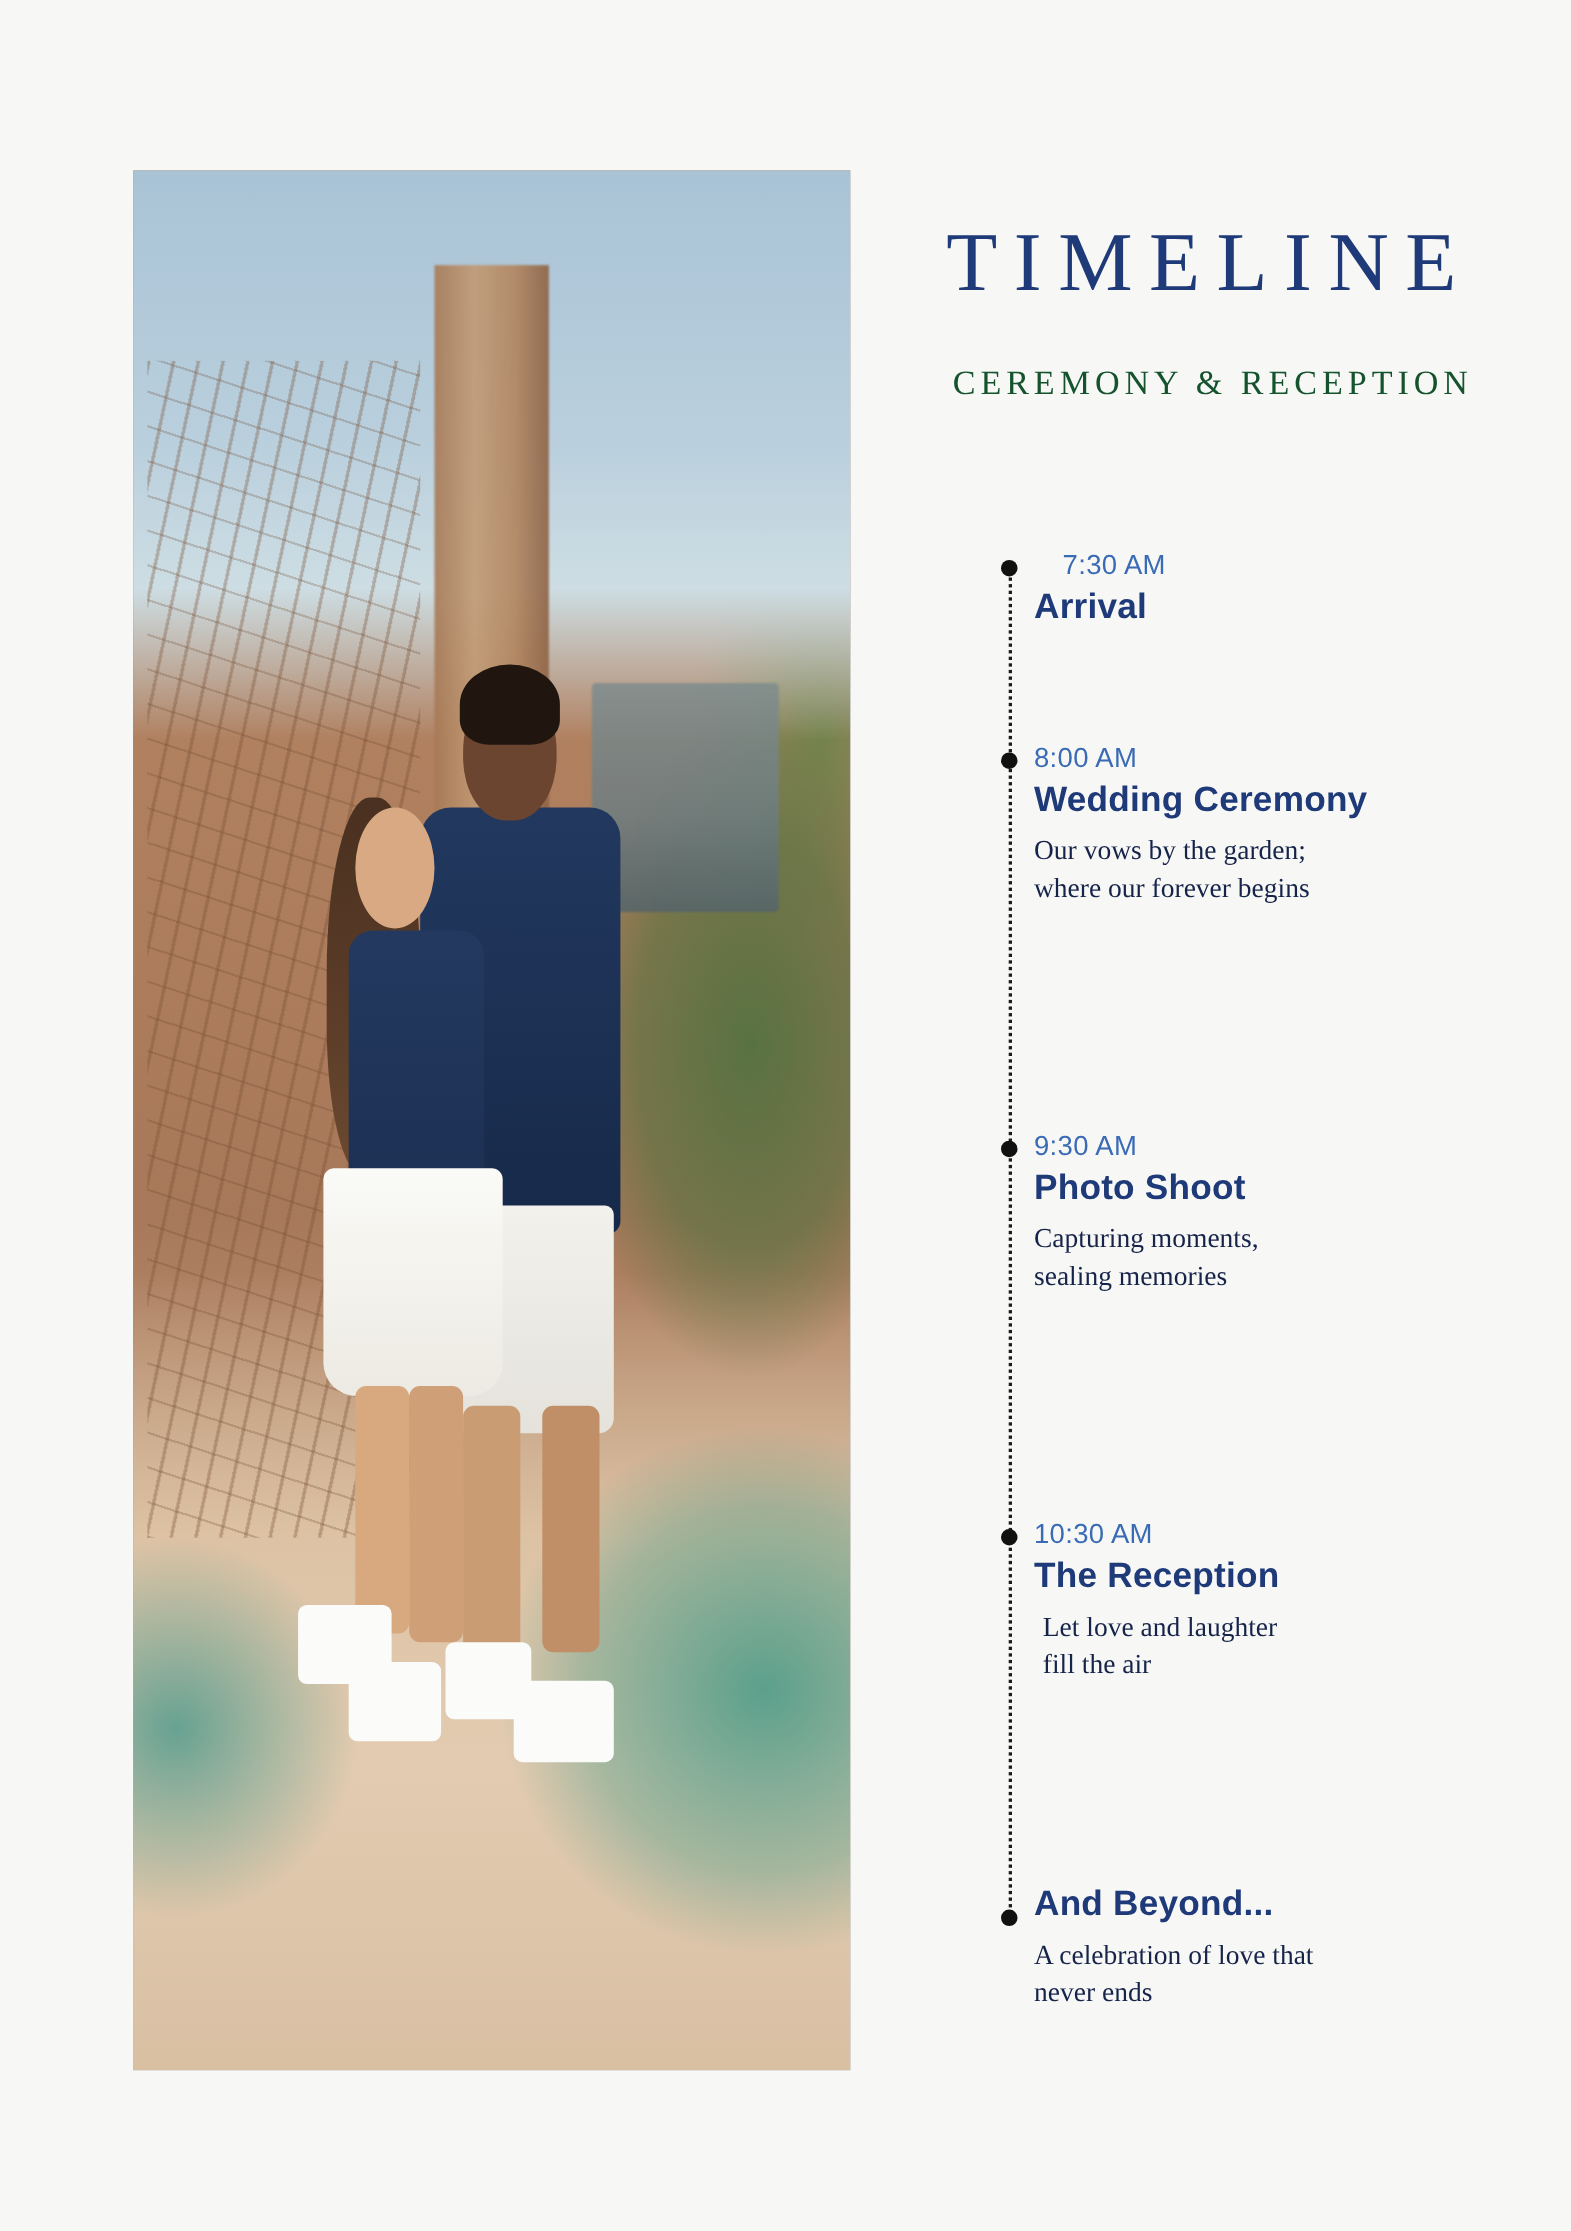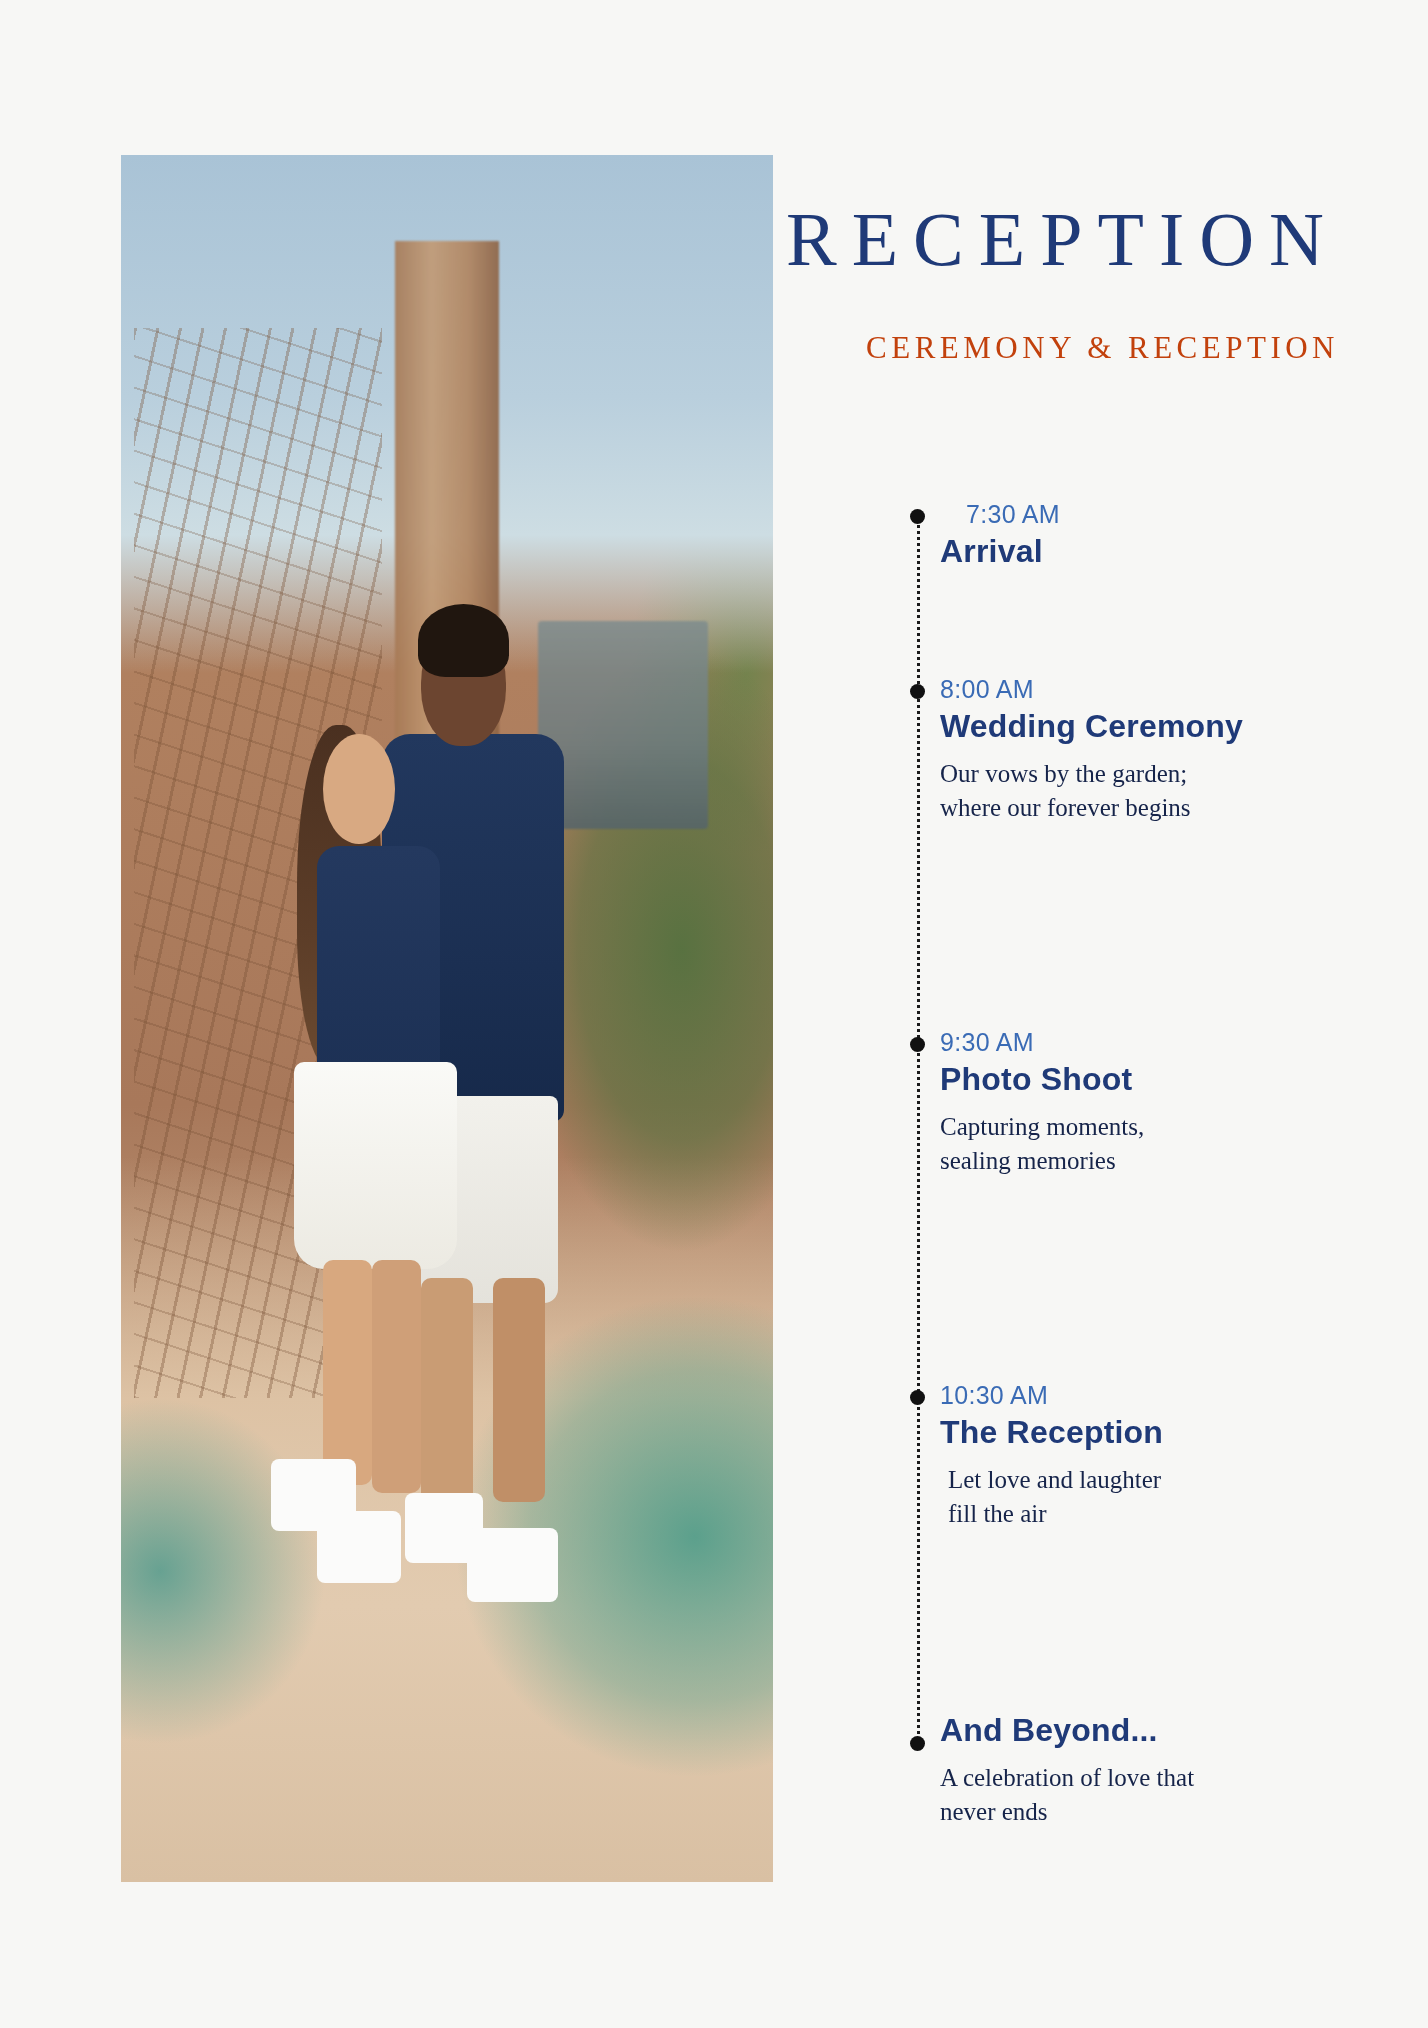--- a/index.html
+++ b/index.html
@@ -124,21 +124,21 @@
     font-weight: 400;
     white-space: nowrap;
   }
   .subtitle {
     position: absolute;
     right: 21px;
     top: 330px;
     font-family: "Liberation Serif", serif;
     font-size: 31px;
     letter-spacing: 4.5px;
-    color: #c2410c;
+    color: #14532d;
     white-space: nowrap;
   }
 
   
   .rail {
     position: absolute;
     left: 117px;
     top: 520px;
     width: 0;
     height: 1220px;
@@ -213,21 +213,21 @@
       <div class="fig woman-torso"></div>
       <div class="fig woman-skirt"></div>
       <div class="fig woman-legL"></div>
       <div class="fig woman-legR"></div>
       <div class="fig woman-shoeL"></div>
       <div class="fig woman-shoeR"></div>
     </div>
   </div>
 
   <div class="right">
-    <div class="title">RECEPTION</div>
+    <div class="title">TIMELINE</div>
     <div class="subtitle">CEREMONY &amp; RECEPTION</div>
 
     <div class="rail"></div>
 
     <div class="events">
 
       <div class="event" style="position:absolute; top:0px; left:0; width:560px;">
         <span class="dot"></span>
         <div class="time" style="padding-left:26px;">7:30 AM</div>
         <div class="ev-title" style="padding-left:0;">Arrival</div>

